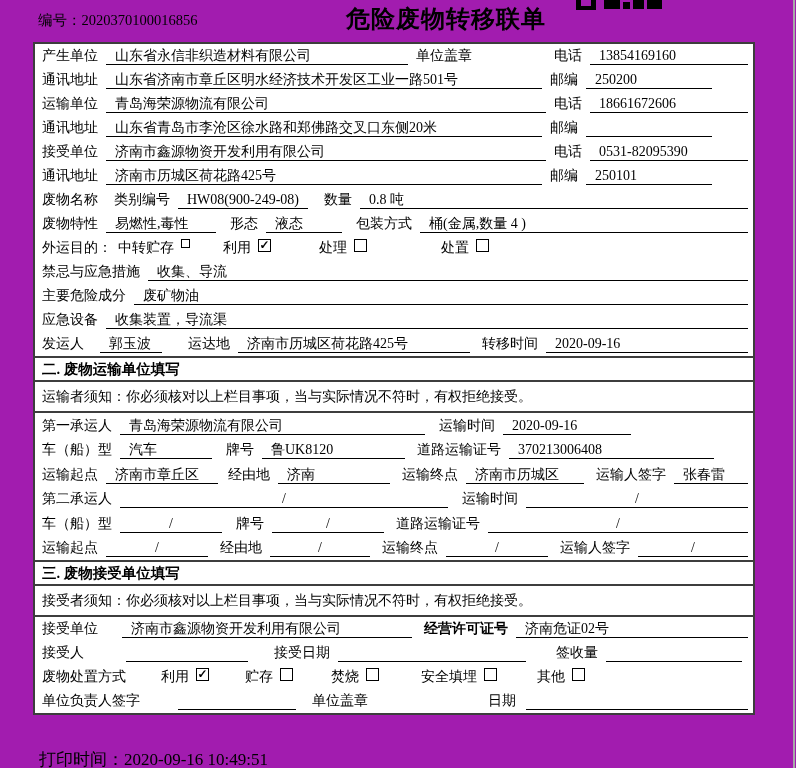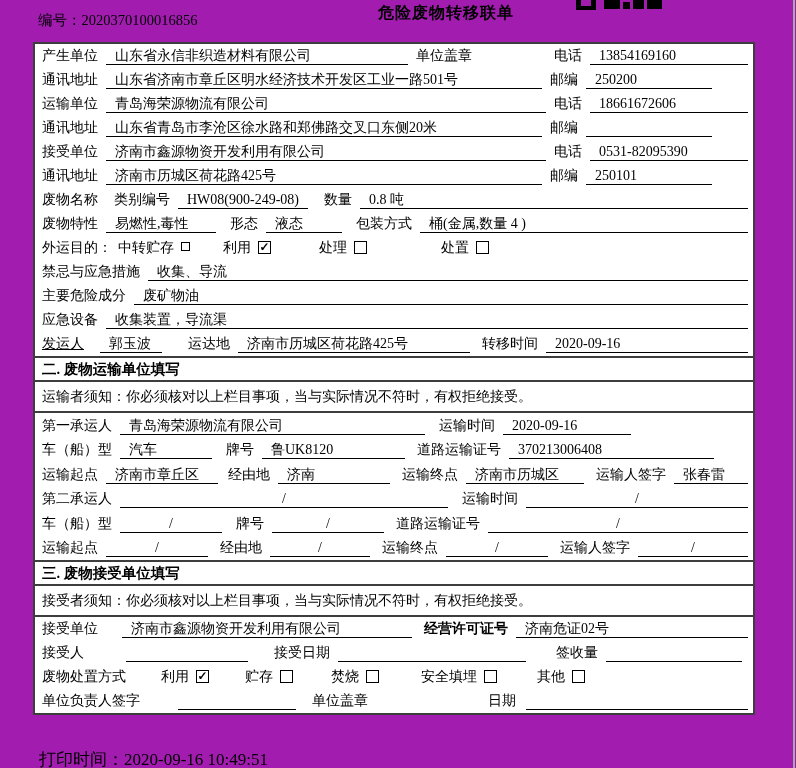--- a/index.html
+++ b/index.html
@@ -7,21 +7,21 @@
   body {
     font-family: "Liberation Serif", "DejaVu Serif", serif;
     color:#000; font-size:14px; position:relative; overflow:hidden;
   }
   .page { position:relative; width:796px; height:768px; background:#a21caf; }
   .right-edge { position:absolute; top:0; bottom:0; right:1px; width:2px; background:#a8a8a8; }
 
   
   .doc-no { position:absolute; left:38px; top:11px; font-size:14.5px; white-space:nowrap; }
   .main-title { position:absolute; left:0; right:0; top:3px; text-align:center;
-    padding-left:96px; font-size:16px; font-weight:bold; letter-spacing:1px; }
+    padding-left:96px; font-size:24px; font-weight:bold; letter-spacing:1px; }
   .qr { position:absolute; left:576px; top:0; width:86px; height:10px; }
   .qr .qb { position:absolute; background:#000; }
   .qr .qframe { position:absolute; left:0; top:0; width:20px; height:10px; background:transparent;
     border-left:5px solid #000; border-right:5px solid #000; border-bottom:4px solid #000; }
 
   
   .form-box { position:absolute; left:33px; top:42px; width:722px; border:2px solid #3d3d3d; background:#fff; }
   .sec-h { height:26px; display:flex; align-items:center; padding-left:7px;
     font-weight:bold; font-size:14.5px; border-bottom:2px solid #3d3d3d; white-space:nowrap; }
   .sec-h.mid { border-top:2px solid #3d3d3d; }
@@ -31,21 +31,21 @@
   .row.h2 { height:24.5px; }
   .lbl { height:18px; line-height:18px; flex:0 0 auto; }
   .val { height:18px; line-height:18px; border-bottom:1px solid #000; padding-left:9px; flex:0 0 auto; overflow:hidden; }
   .val.fill { flex:1 1 auto; }
   .val.slash { text-align:center; padding-left:0; }
   .gap { flex:0 0 auto; }
   .sp { flex:1 1 auto; }
   .ml8 { margin-left:8px; } .mr8 { margin-right:8px; }
 
   
-  .opt { display:inline-flex; align-items:center; flex:0 0 auto; }
+  .opt { display:inline-flex; align-items:flex-start; flex:0 0 auto; }
   .opt-label { height:18px; line-height:18px; margin-right:7px; }
   .cb { width:13px; height:13px; border:1.5px solid #000; display:inline-flex;
     align-items:center; justify-content:center; margin-bottom:1px; flex:0 0 auto; }
   .cb-sm { width:9px; height:9px; margin-bottom:3px; border-width:1px; }
   .cb-mark { font-size:12px; line-height:11px; font-weight:bold; }
 
   .print-time { position:absolute; left:39px; top:748px; font-size:17px; white-space:nowrap; }
 </style>
 </head>
 <body>
@@ -166,21 +166,21 @@
       <span class="lbl mr8">主要危险成分</span>
       <span class="val fill">废矿物油</span>
     </div>
 
     <div class="row">
       <span class="lbl mr8">应急设备</span>
       <span class="val fill">收集装置，导流渠</span>
     </div>
 
     <div class="row">
-      <span class="lbl" style="margin-right:16px;text-decoration:underline;">发运人</span>
+      <span class="lbl" style="margin-right:16px;">发运人</span>
       <span class="val" style="width:62px;">郭玉波</span>
       <span class="lbl mr8" style="margin-left:26px;">运达地</span>
       <span class="val" style="width:232px;">济南市历城区荷花路425号</span>
       <span class="lbl mr8" style="margin-left:12px;">转移时间</span>
       <span class="val fill">2020-09-16</span>
     </div>
 
     <div class="sec-h mid">二. 废物运输单位填写</div>
     <div class="notice">运输者须知：你必须核对以上栏目事项，当与实际情况不符时，有权拒绝接受。</div>
 

